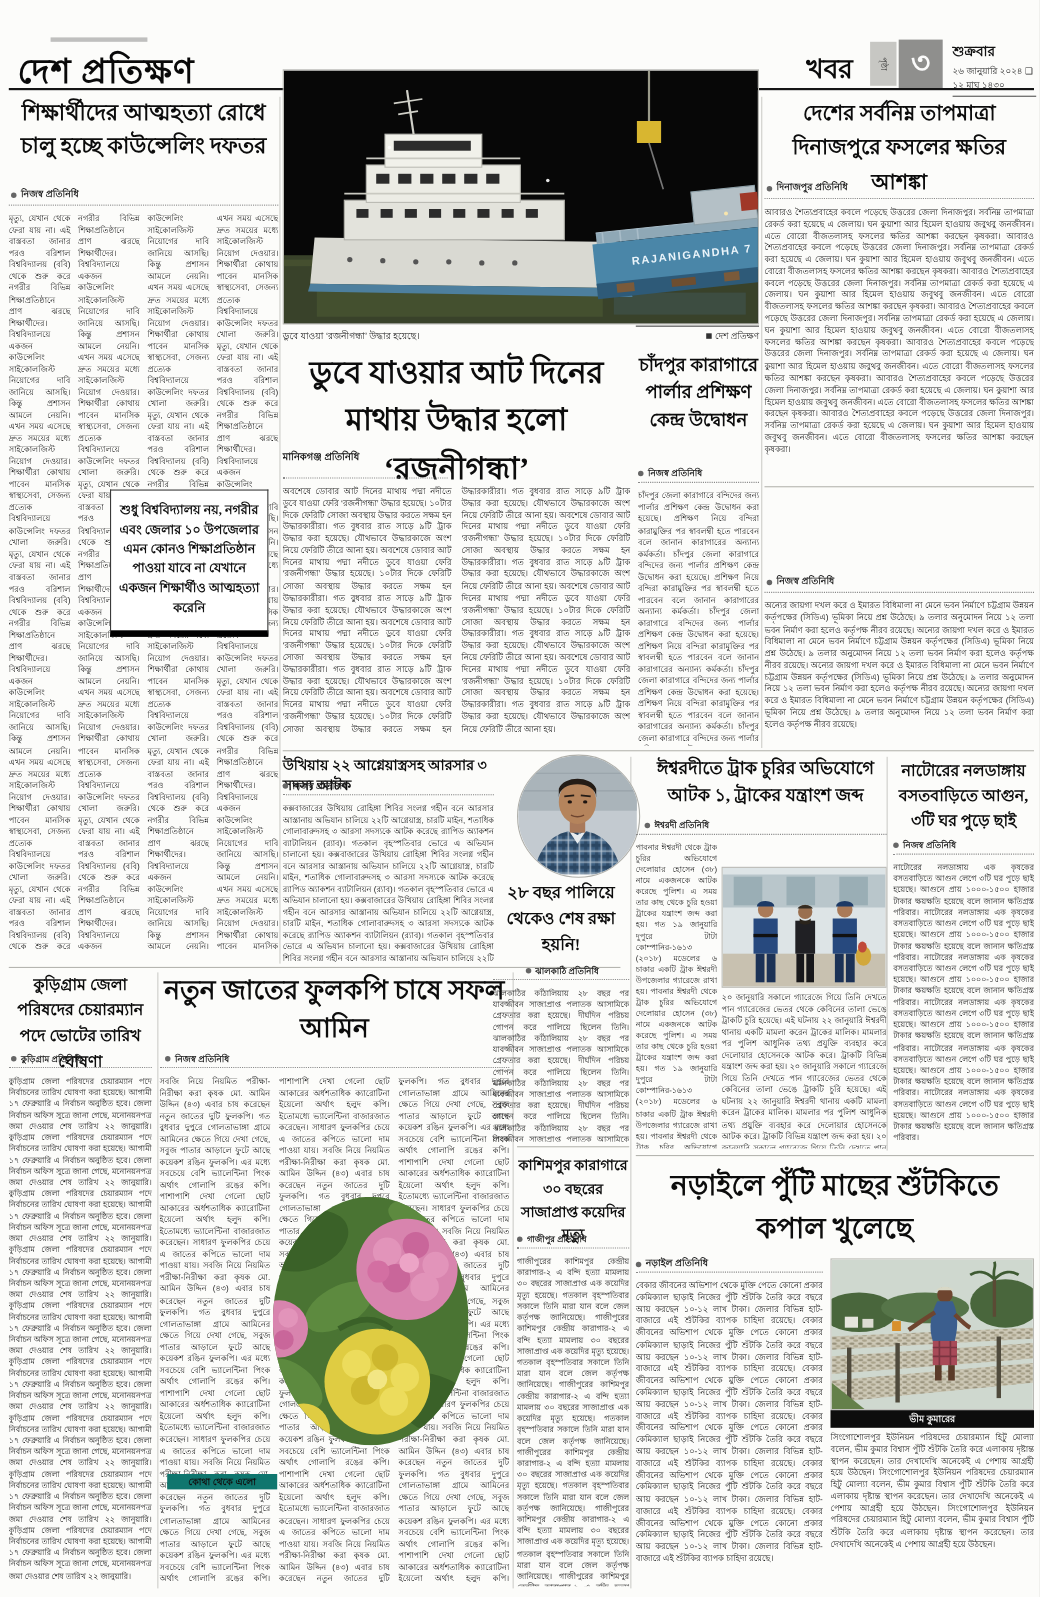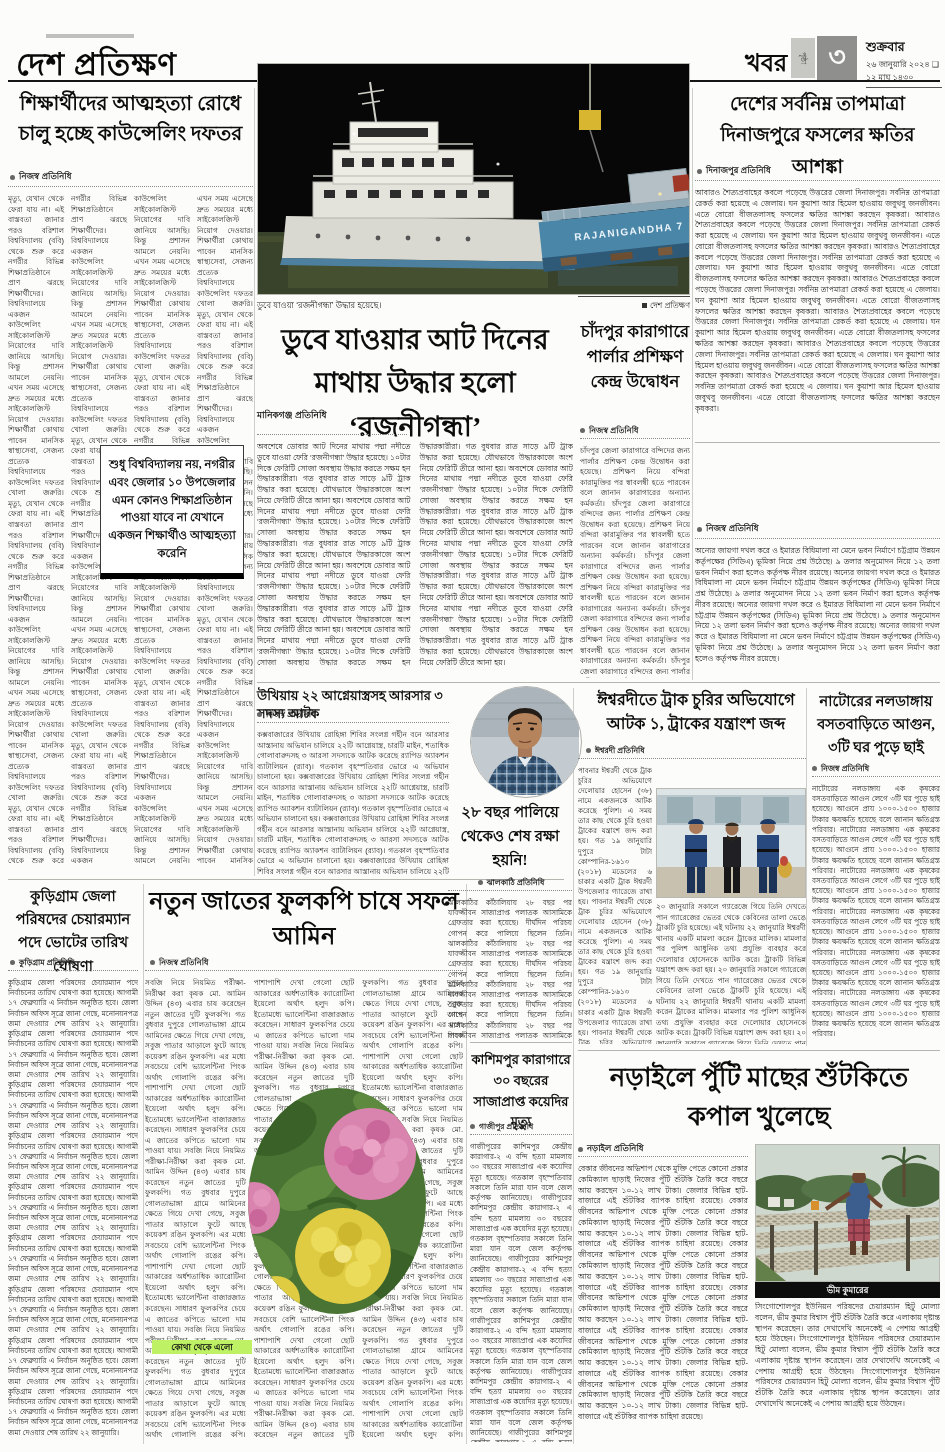--- a/index.html
+++ b/index.html
@@ -15,21 +15,21 @@
   .cols3{column-count:3;column-gap:8px;}
   .cols4{column-count:4;column-gap:7px;}
   .vrule{border-left:1px solid #cdcdc9;}
   .hrule{border-top:1px solid #b5b5b0;}
   .caption{font-size:8.3px;color:#222;}
   .credit{font-size:8px;color:#222;text-align:right;border-top:1px solid #444;padding-top:2px;}
   .credit .sq{display:inline-block;width:5px;height:5px;background:#333;margin-right:3px;}
   .pullquote{background:#ffffff;border:1px solid #3a3a3a;border-bottom:6px solid #000;
              font-family:"Liberation Serif",serif;font-weight:bold;font-size:11.5px;line-height:1.55;
              text-align:center;padding:10px 7px;color:#111;}
-  .subhead-box{background:#bef264;font-weight:bold;font-size:8.5px;text-align:center;color:#111;}
+  .subhead-box{background:#0f766e;font-weight:bold;font-size:8.5px;text-align:center;color:#111;}
   .capbar{background:#0d0d0d;color:#f2f2f2;font-size:8.5px;text-align:center;line-height:16px;font-weight:bold;}
   .mast-name{font-family:"Liberation Serif",serif;font-weight:bold;font-size:31px;color:#090909;letter-spacing:1px;}
   .mast-tagline{height:4px;width:88px;background:#8d8d8d;opacity:.55;}
   .sec-label{font-family:"Liberation Serif",serif;font-weight:bold;font-size:24px;color:#0a0a0a;}
   .pgword{background:#c7c7c3;color:#2c2c2c;font-size:7.5px;writing-mode:vertical-rl;text-align:center;
           display:flex;align-items:center;justify-content:center;}
   .pgnum{background:#8f8f8d;color:#fafafa;font-family:"Liberation Serif",serif;font-weight:bold;
          font-size:27px;display:flex;align-items:center;justify-content:center;}
   .day{font-size:12.5px;font-weight:bold;color:#111;}
   .date{font-size:8px;color:#222;border-bottom:1px solid #555;padding-bottom:3px;}
@@ -40,21 +40,21 @@
 </style>
 </head>
 <body>
 
 <div id="page">
 
   <div class="abs" style="left:16px;top:34px;">
     <div class="mast-tagline" style="margin-left:30px;margin-bottom:2px;"></div>
     <div class="mast-name">দেশ প্রতিক্ষণ</div>
   </div>
-  <div class="abs sec-label" style="left:733px;top:44px;margin-left:12px;">খবর</div>
+  <div class="abs sec-label" style="left:733px;top:44px;">খবর</div>
   <div class="abs pgword" style="left:791px;top:38px;width:24px;height:40px;">পৃষ্ঠা</div>
   <div class="abs pgnum" style="left:817px;top:36px;width:40px;height:44px;">৩</div>
   <div class="abs" style="left:866px;top:38px;width:76px;">
     <div class="day">শুক্রবার</div>
     <div class="date">২৬ জানুয়ারি ২০২৪ ❑ ১২ মাঘ ১৪৩০</div>
   </div>
   <div class="abs" style="left:8px;top:80px;width:932px;border-top:2.5px solid #151515;"></div>
 
   <div class="abs vrule" style="left:254px;top:88px;height:788px;"></div>
   <div class="abs vrule" style="left:692px;top:88px;height:592px;"></div>

